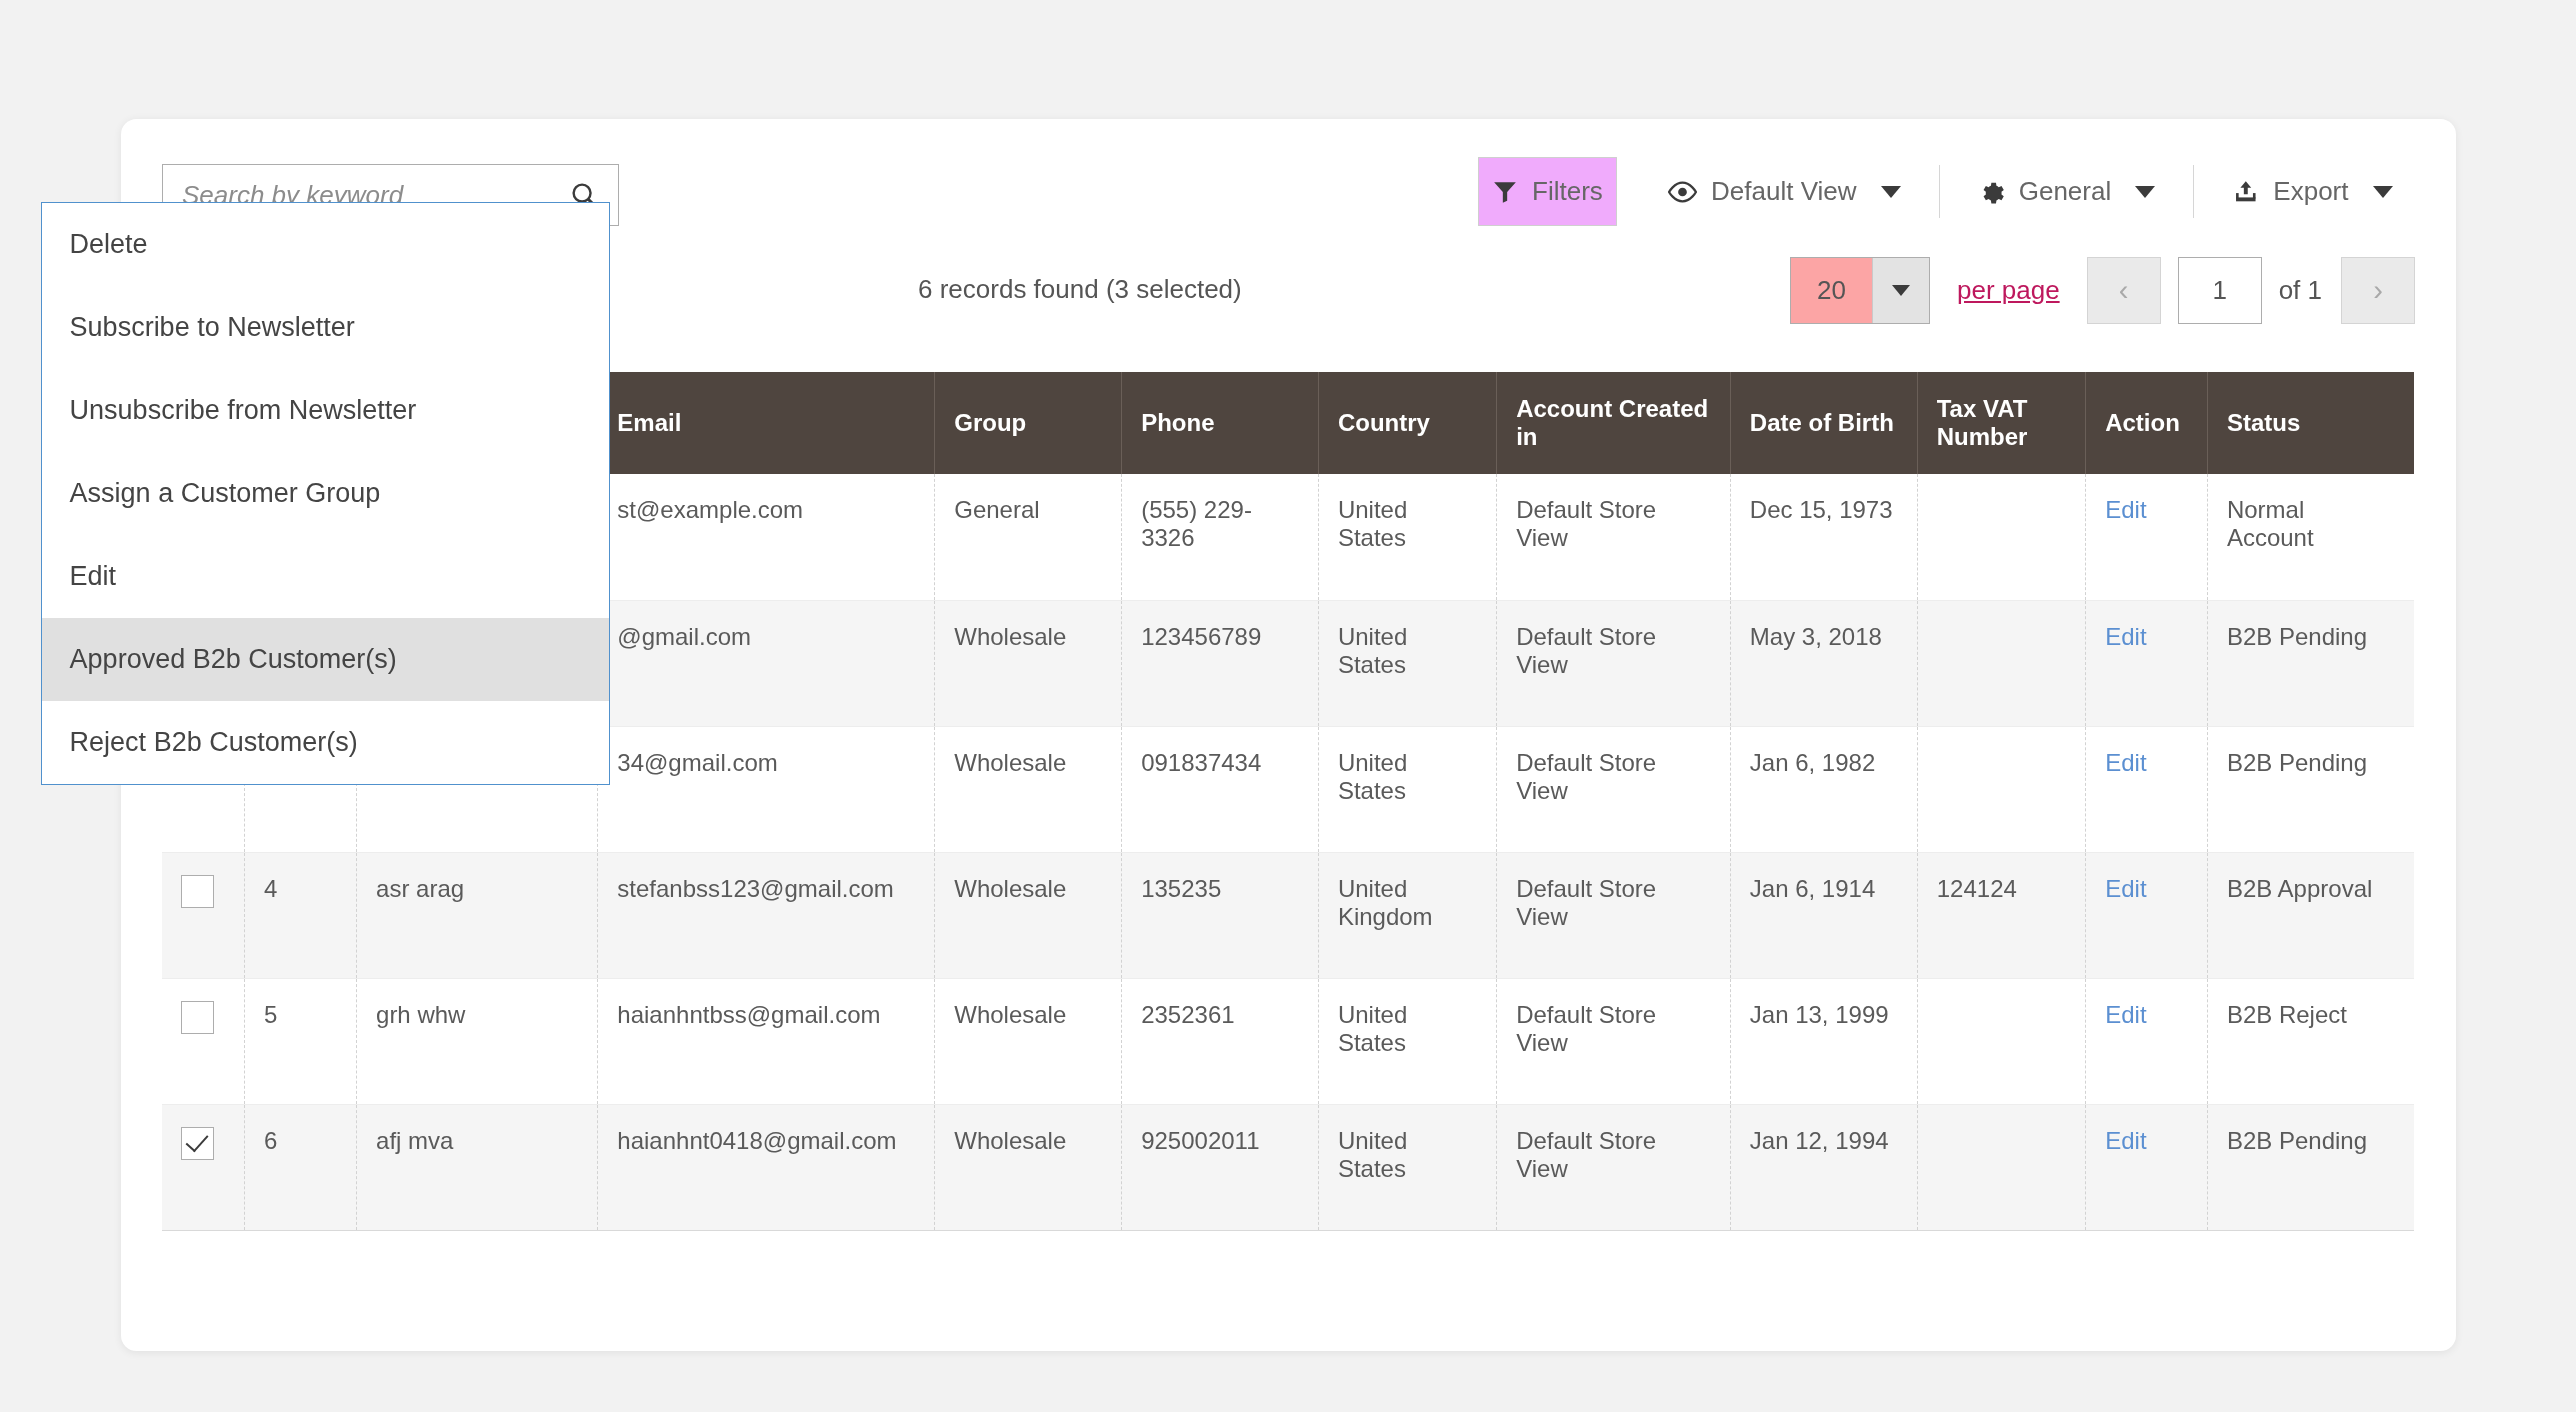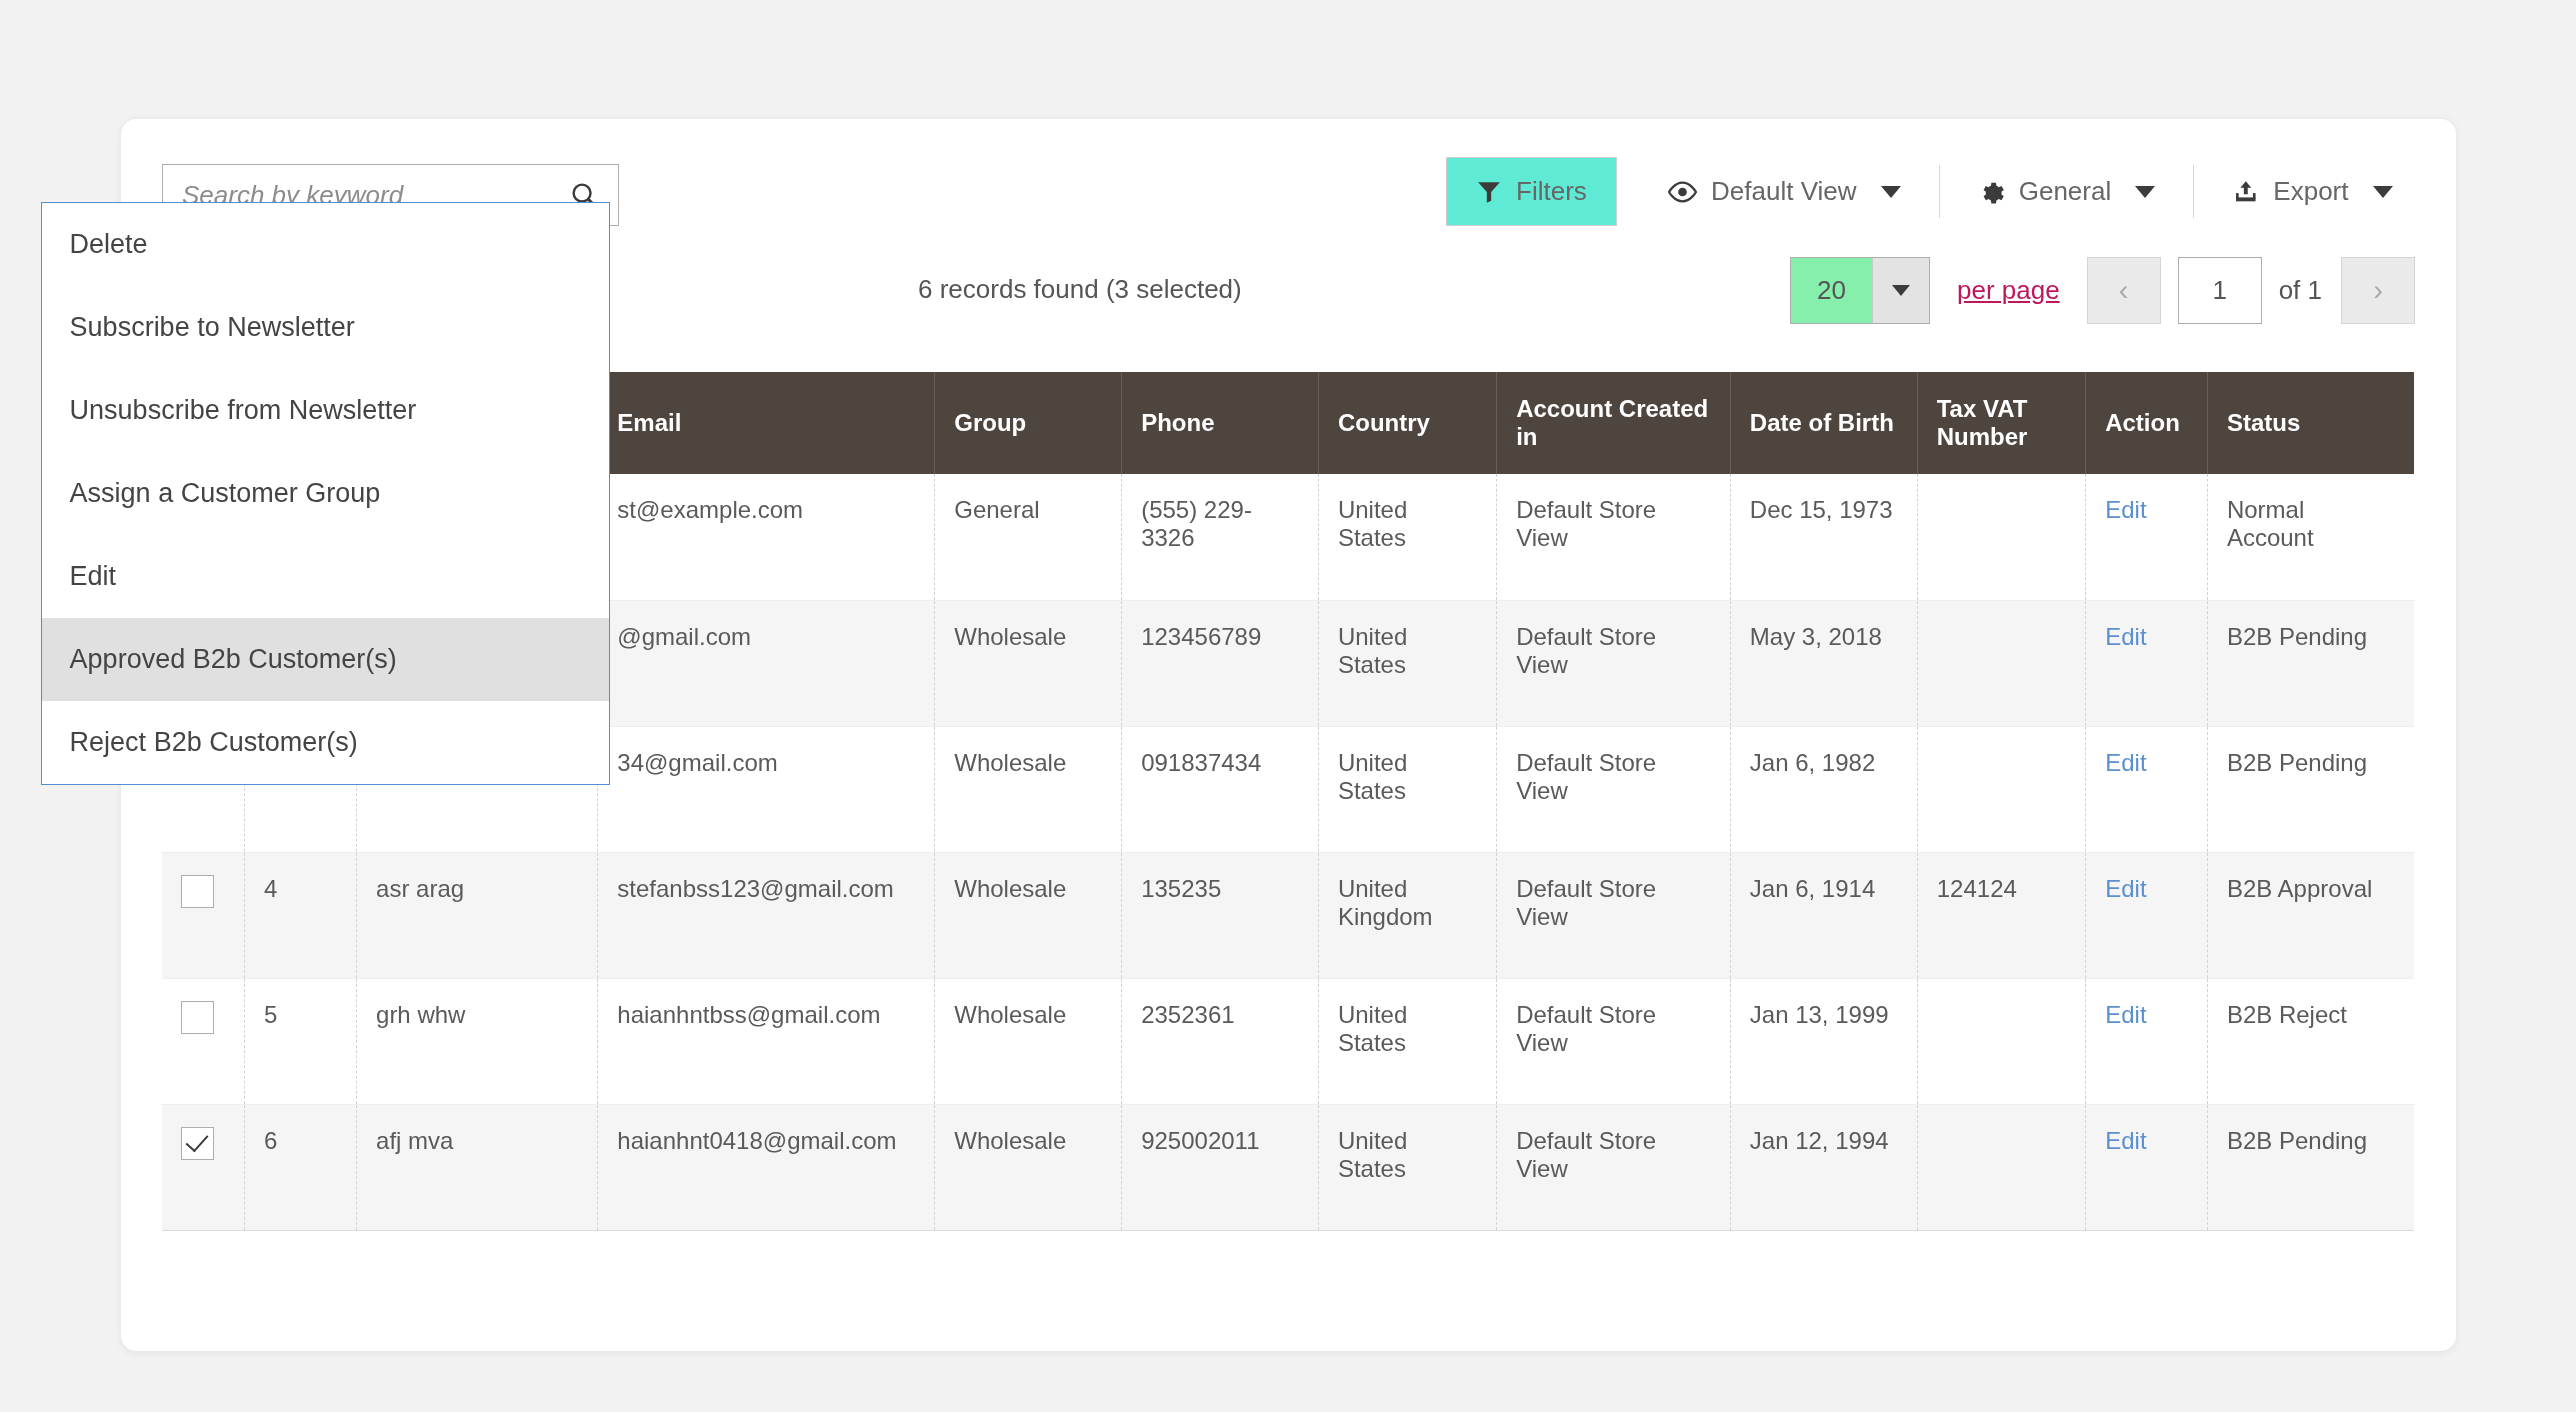--- a/index.html
+++ b/index.html
@@ -63,23 +63,23 @@
     align-items: center;
     gap: 13.8px;
     font-size: 26px;
     color: #666;
     cursor: pointer;
     padding: 0 22.4px;
     height: 69px;
     white-space: nowrap;
   }
   #filters-btn {
-    background: #5eead4;
+    background: #f0abfc;
     border: 0.9px solid #cfcfcf;
-    padding: 0 29px;
+    padding: 0 13px;
     margin-right: 29px;
   }
   .tb-divider {
     width: 0.9px;
     height: 53px;
     background: #d6d6d6;
     margin: 0 15.5px;
   }
   .caret-down {
     width: 0; height: 0;
@@ -158,21 +158,21 @@
     top: 138px;
     display: flex;
     align-items: center;
     height: 67px;
   }
   #perpage-select {
     display: flex;
     width: 140px;
     height: 67px;
     border: 0.9px solid #adadad;
-    background: #86efac;
+    background: #fca5a5;
   }
   #perpage-value {
     flex: 1;
     display: flex;
     align-items: center;
     justify-content: center;
     font-size: 26px;
     color: #555;
   }
   #perpage-arrow {

